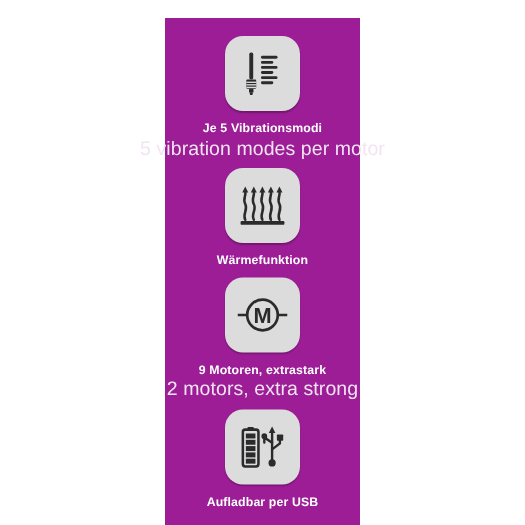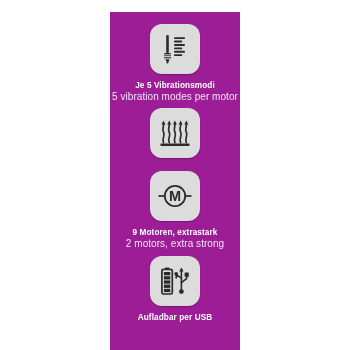--- a/index.html
+++ b/index.html
@@ -57,21 +57,21 @@
     line-height: 1.18;
   }
   .label-de {
     font-size: 8.2px;
     font-weight: bold;
     color: #ffffff;
     letter-spacing: 0.1px;
     white-space: nowrap;
   }
   .label-en {
-    font-size: 10px;
+    font-size: 13px;
     font-weight: normal;
     color: #f2e4f2;
     letter-spacing: 0.05px;
     white-space: nowrap;
   }
 </style>
 </head>
 <body>
 
 <div id="stage">
@@ -117,20 +117,21 @@
             <polygon points="6.5,5.4 8.5,9.4 4.5,9.4"></polygon>
             <polygon points="12.2,5.4 14.2,9.4 10.2,9.4"></polygon>
             <polygon points="17.9,5.4 19.9,9.4 15.9,9.4"></polygon>
             <polygon points="23.6,5.4 25.6,9.4 21.6,9.4"></polygon>
             <polygon points="29.3,5.4 31.3,9.4 27.3,9.4"></polygon>
             <rect x="3.4" y="28.4" width="29.2" height="2.5" rx="0.8"></rect>
           </g>
         </svg>
       </div>
       <div class="labels">
+        <div class="label-de">Wärmefunktion</div>
       </div>
     </div>
 
     <div class="feature">
       <div class="tile">
         <svg width="36" height="36" viewBox="0 0 36 36" aria-hidden="true">
           <line x1="1.5" y1="18" x2="8.2" y2="18" stroke="#2b2b2b" stroke-width="1.7"></line>
           <line x1="27.8" y1="18" x2="34.5" y2="18" stroke="#2b2b2b" stroke-width="1.7"></line>
           <circle cx="18" cy="18" r="10.2" fill="none" stroke="#2b2b2b" stroke-width="1.8"></circle>
           <text x="18" y="23.2" text-anchor="middle" font-family="Liberation Sans, sans-serif" font-size="14.5" font-weight="bold" fill="#2b2b2b">M</text>

